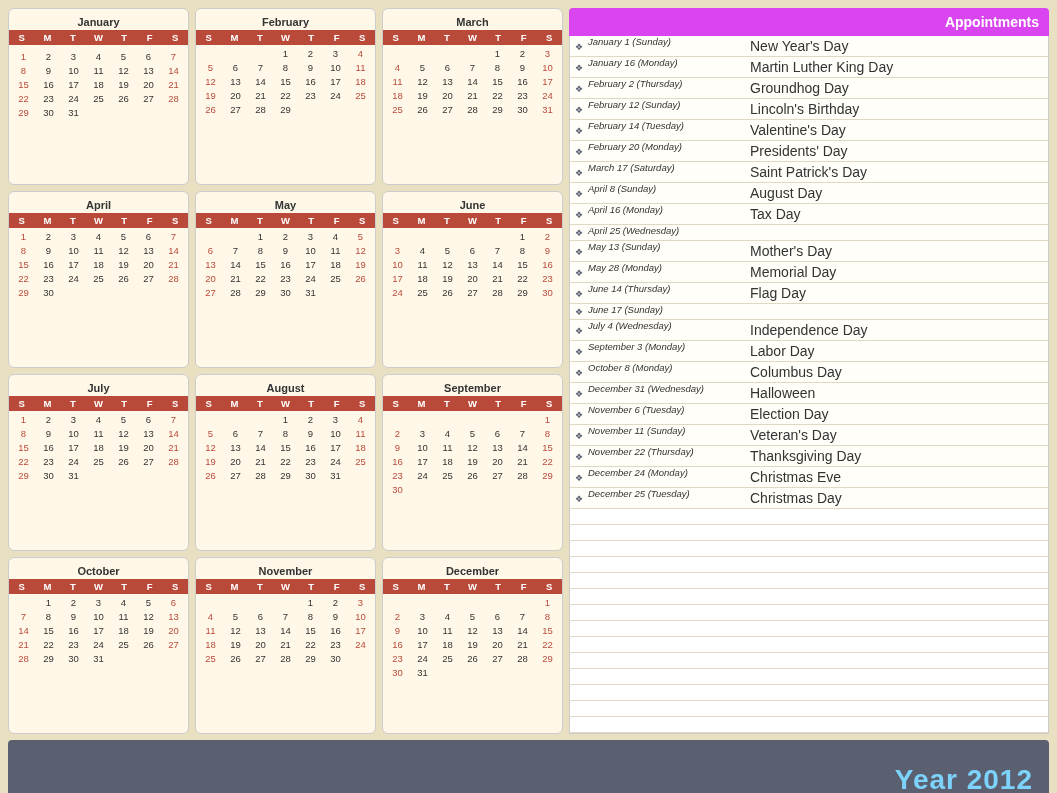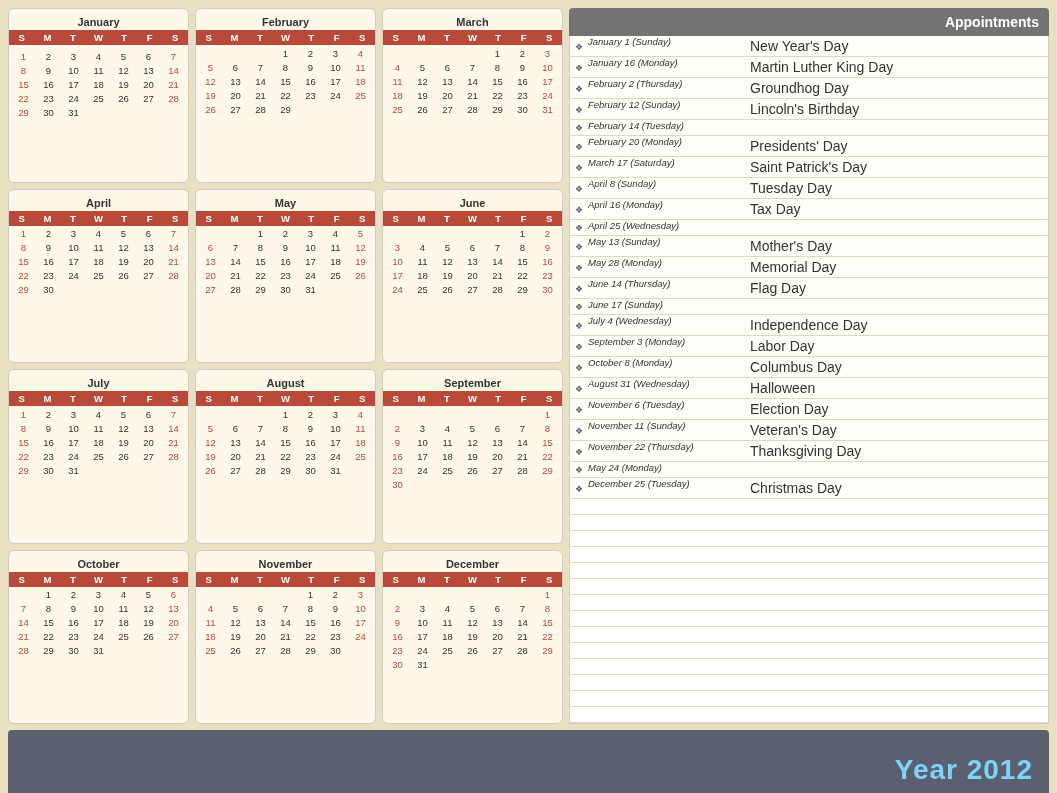--- a/index.html
+++ b/index.html
@@ -66,21 +66,21 @@
     .day-cell.sun { color: #b94a3a; }
     .day-cell.sat { color: #b94a3a; }
     .day-cell.empty { color: transparent; }
 
     .appointments-section {
       flex: 1;
       display: flex;
       flex-direction: column;
     }
     .appt-header {
-      background: #737373;
+      background: #d946ef;
       color: white;
       font-size: 14px;
       font-weight: bold;
       text-align: right;
       padding: 6px 10px;
       border-radius: 4px 4px 0 0;
     }
     .appt-table {
       flex: 1;
       border: 1px solid #ccc;
@@ -831,35 +831,36 @@
           <div class="appt-name">Groundhog Day</div>
         </div>
         <div class="appt-row holiday">
           <div class="appt-diamond">❖</div>
           <div class="appt-date">February 12 (Sunday)</div>
           <div class="appt-name">Lincoln's Birthday</div>
         </div>
         <div class="appt-row holiday">
           <div class="appt-diamond">❖</div>
           <div class="appt-date">February 14 (Tuesday)</div>
+          <div class="appt-name">Valentine's Day</div>
         </div>
         <div class="appt-row holiday">
           <div class="appt-diamond">❖</div>
           <div class="appt-date">February 20 (Monday)</div>
           <div class="appt-name">Presidents' Day</div>
         </div>
         <div class="appt-row holiday">
           <div class="appt-diamond">❖</div>
           <div class="appt-date">March 17 (Saturday)</div>
           <div class="appt-name">Saint Patrick's Day</div>
         </div>
         <div class="appt-row holiday">
           <div class="appt-diamond">❖</div>
           <div class="appt-date">April 8 (Sunday)</div>
-          <div class="appt-name">Tuesday Day</div>
+          <div class="appt-name">August Day</div>
         </div>
         <div class="appt-row holiday">
           <div class="appt-diamond">❖</div>
           <div class="appt-date">April 16 (Monday)</div>
           <div class="appt-name">Tax Day</div>
         </div>
         <div class="appt-row holiday">
           <div class="appt-diamond">❖</div>
           <div class="appt-date">April 25 (Wednesday)</div>
         </div>
@@ -892,41 +893,42 @@
           <div class="appt-date">September 3 (Monday)</div>
           <div class="appt-name">Labor Day</div>
         </div>
         <div class="appt-row holiday">
           <div class="appt-diamond">❖</div>
           <div class="appt-date">October 8 (Monday)</div>
           <div class="appt-name">Columbus Day</div>
         </div>
         <div class="appt-row holiday">
           <div class="appt-diamond">❖</div>
-          <div class="appt-date">August 31 (Wednesday)</div>
+          <div class="appt-date">December 31 (Wednesday)</div>
           <div class="appt-name">Halloween</div>
         </div>
         <div class="appt-row holiday">
           <div class="appt-diamond">❖</div>
           <div class="appt-date">November 6 (Tuesday)</div>
           <div class="appt-name">Election Day</div>
         </div>
         <div class="appt-row holiday">
           <div class="appt-diamond">❖</div>
           <div class="appt-date">November 11 (Sunday)</div>
           <div class="appt-name">Veteran's Day</div>
         </div>
         <div class="appt-row holiday">
           <div class="appt-diamond">❖</div>
           <div class="appt-date">November 22 (Thursday)</div>
           <div class="appt-name">Thanksgiving Day</div>
         </div>
         <div class="appt-row holiday">
           <div class="appt-diamond">❖</div>
-          <div class="appt-date">May 24 (Monday)</div>
+          <div class="appt-date">December 24 (Monday)</div>
+          <div class="appt-name">Christmas Eve</div>
         </div>
         <div class="appt-row holiday">
           <div class="appt-diamond">❖</div>
           <div class="appt-date">December 25 (Tuesday)</div>
           <div class="appt-name">Christmas Day</div>
         </div>
         <div class="appt-empty"></div>
         <div class="appt-empty"></div>
         <div class="appt-empty"></div>
         <div class="appt-empty"></div>

